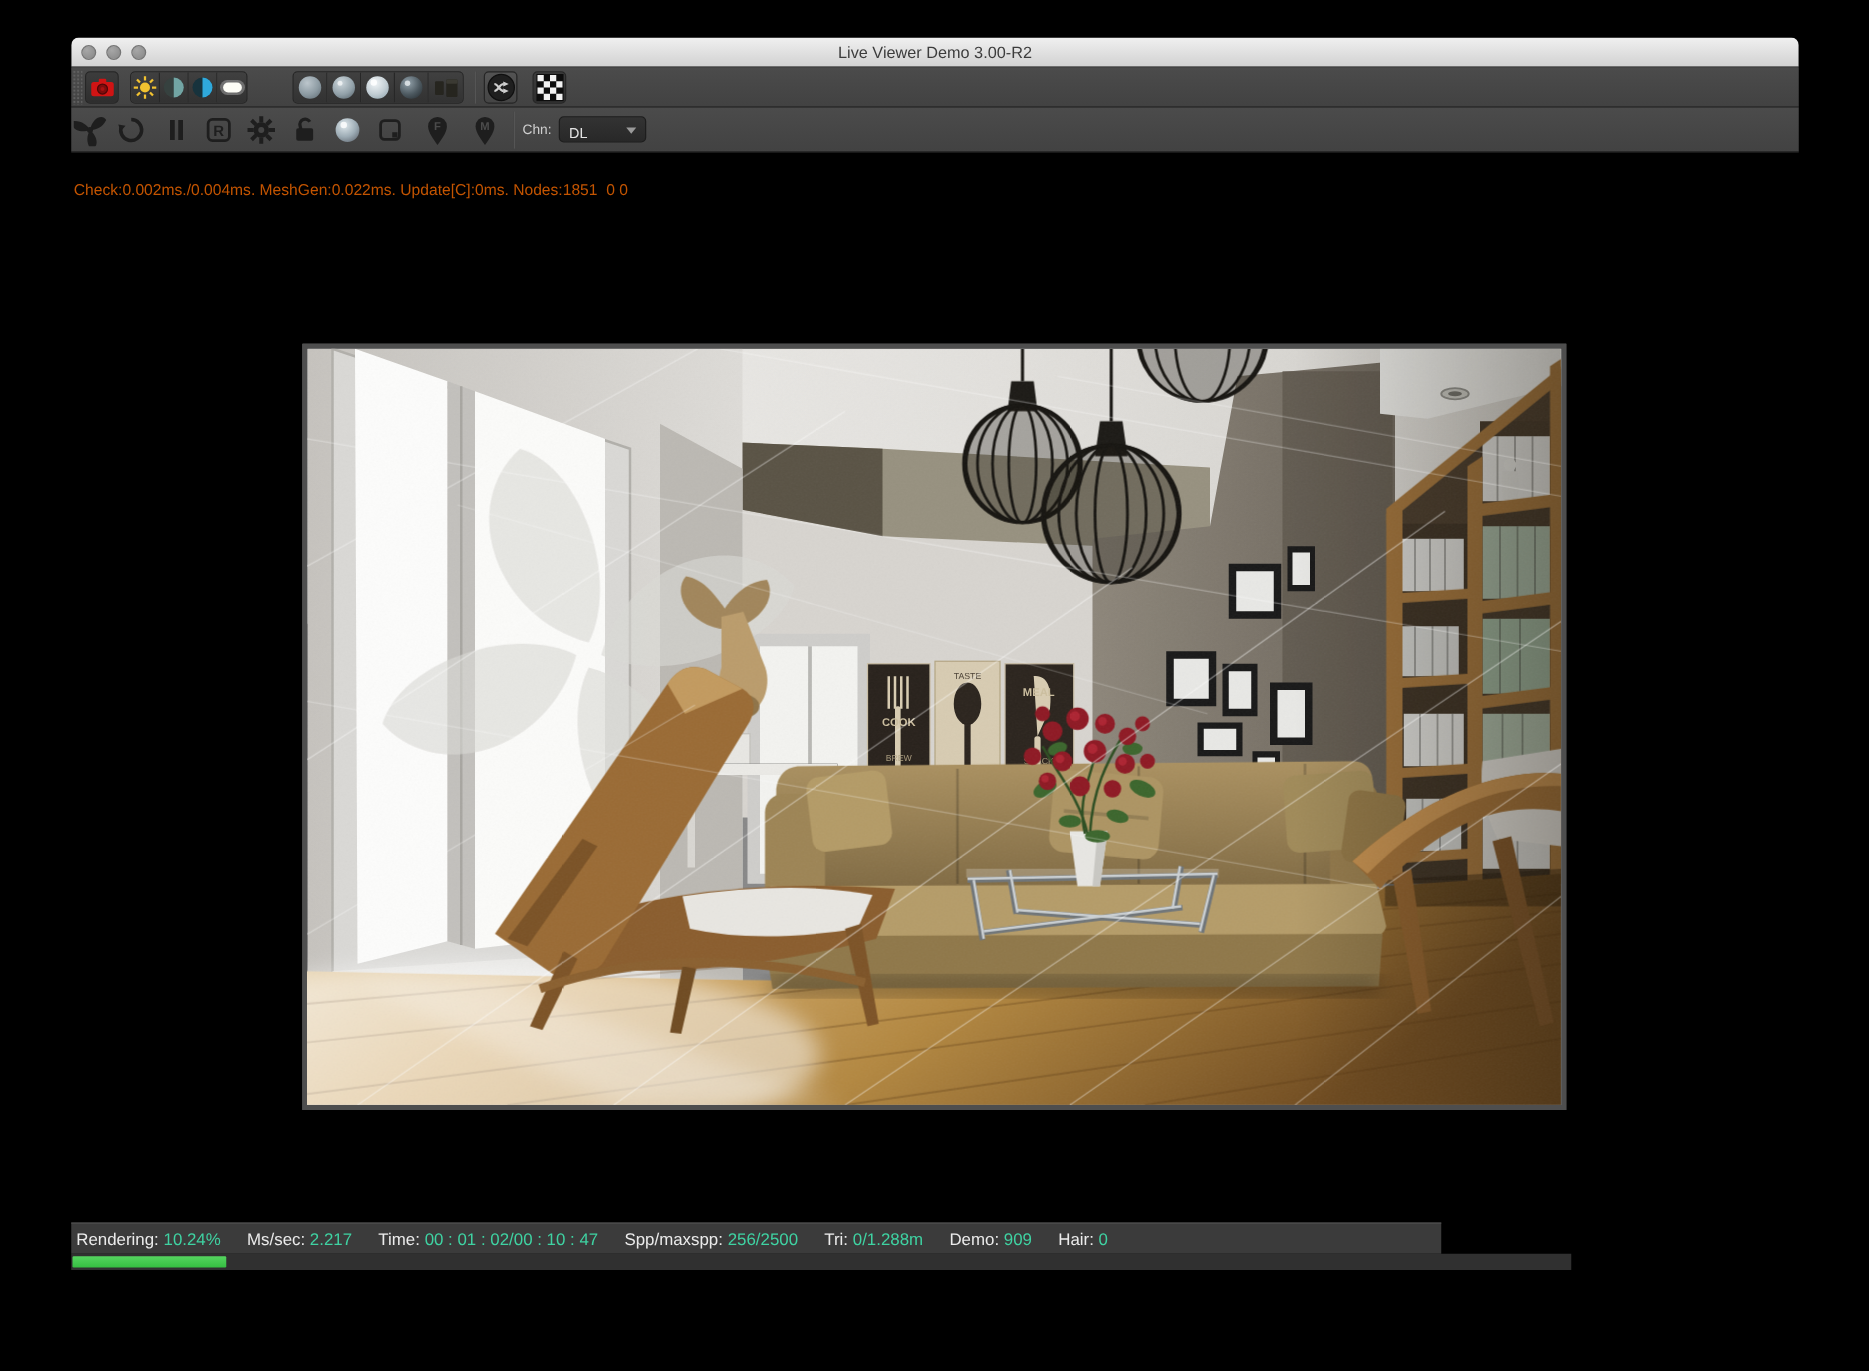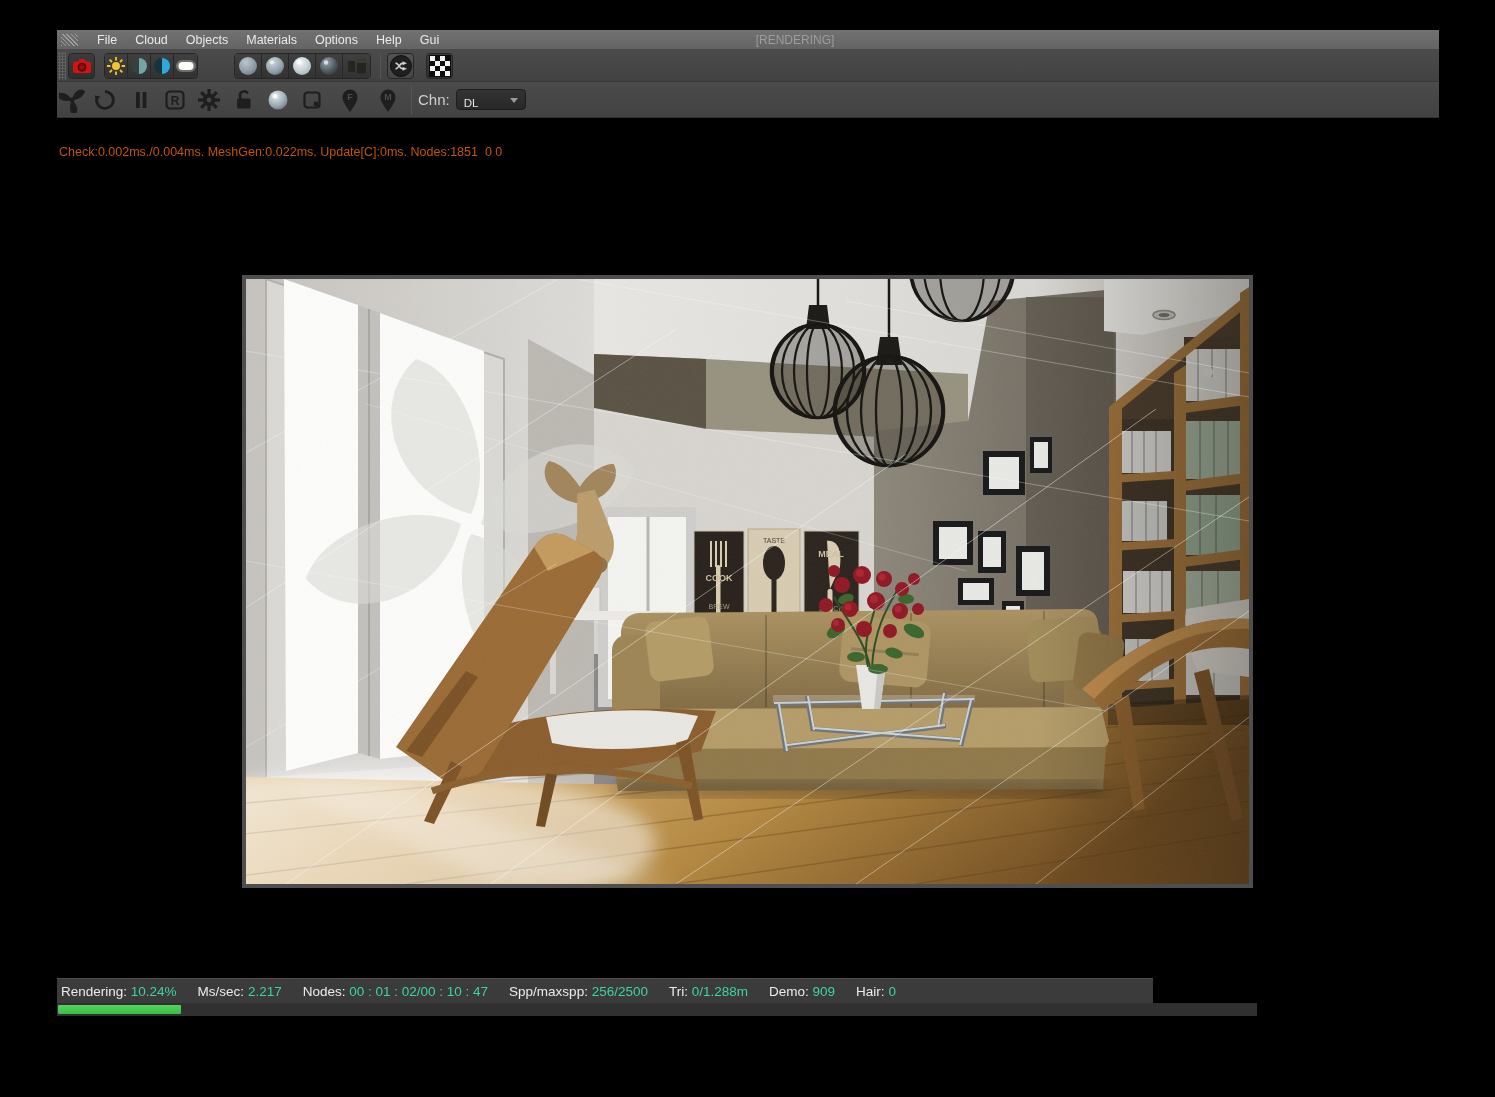--- a/index.html
+++ b/index.html
@@ -34,21 +34,21 @@
          display:flex; align-items:center; justify-content:center; }
   .btn-cam { width:27px; margin-left:2px; }
   .grp { display:flex; height:26px; border:1px solid #262626; border-radius:4px; overflow:hidden; }
   .cell { width:23px; height:24px; background:linear-gradient(#404040,#323232); border-right:1px solid #272727;
           display:flex; align-items:center; justify-content:center; }
   .cell.w27 { width:27px; }
   .cell:last-child { border-right:none; }
   .vsep { width:1px; height:26px; background:#333; border-right:1px solid #555; }
   .icon24 { display:block; }
   .tb2 .flaticon { width:26px; height:26px; display:flex; align-items:center; justify-content:center; }
-  .chn-label { color:#cfcfcf; font-size:15px; margin:0 6px 0 6px; }
+  .chn-label { color:#cfcfcf; font-size:11px; margin:0 6px 0 6px; }
   .dropdown { width:70px; height:21px; background:linear-gradient(#333333,#282828); border:1px solid #1d1d1d;
               border-radius:4px; display:flex; align-items:flex-end; padding:0 7px; position:relative; }
   .dropdown .val { color:#e4e4e4; font-size:11.5px; }
   .dropdown .caret { position:absolute; right:7px; top:8px; width:0; height:0;
                      border-left:4.5px solid transparent; border-right:4.5px solid transparent; border-top:5px solid #9a9a9a; }
 
   
   .perf { position:absolute; left:59px; top:145px; color:#c35400; font-size:12.5px; white-space:pre; }
 
   
@@ -64,32 +64,29 @@
   .sb-item .val { color:#3fd2a2; }
   .track { position:absolute; left:57px; top:1003px; width:1200px; height:13px; background:#303030; }
   .fill { height:9px; margin:2px 0 0 1px; background:linear-gradient(#55d45f,#35bf42); border-radius:1px; width:10%; }
 </style>
 </head>
 <body>
 
 <div class="stage">
 
   <div class="win">
-
-    <div class="menubar">
-      <div class="hatch"></div>
-      <span class="menu-item">File</span>
-      <span class="menu-item">Cloud</span>
-      <span class="menu-item">Objects</span>
-      <span class="menu-item">Materials</span>
-      <span class="menu-item">Options</span>
-      <span class="menu-item">Help</span>
-      <span class="menu-item">Gui</span>
-      <span class="render-flag">[RENDERING]</span>
+    <div class="titlebar">
+      <div class="lights">
+        <div class="light"></div>
+        <div class="light"></div>
+        <div class="light"></div>
+      </div>
+      <div class="title">Live Viewer Demo 3.00-R2</div>
     </div>
+
 
     <div class="toolbar tb1">
       <div class="grip"></div>
       <div class="btn btn-cam">
         <svg class="icon24" width="24" height="24">
           <rect x="9" y="5" width="6" height="4" rx="1" fill="#d01414"></rect>
           <rect x="3" y="7.5" width="18" height="11.5" rx="2" fill="#d01414"></rect>
           <circle cx="12" cy="13.2" r="4" fill="#7e0d0d" stroke="#4f0707" stroke-width="1"></circle>
           <circle cx="12" cy="13.2" r="1.6" fill="#a81212"></circle>
         </svg>
@@ -684,21 +681,21 @@
         <line x1="600" y1="22" x2="1003" y2="94" opacity="0.28"></line>
         <line x1="120" y1="125" x2="720" y2="292" opacity="0.22"></line>
       </g>
       <rect x="0" y="0" width="1003" height="605" filter="url(#noise)" opacity="0.07"></rect>
     </svg>
   </div>
 
   <div class="statusbar">
     <span class="sb-item"><span class="lbl">Rendering:</span> <span class="val">10.24%</span></span>
     <span class="sb-item"><span class="lbl">Ms/sec:</span> <span class="val">2.217</span></span>
-    <span class="sb-item"><span class="lbl">Nodes:</span> <span class="val">00 : 01 : 02/00 : 10 : 47</span></span>
+    <span class="sb-item"><span class="lbl">Time:</span> <span class="val">00 : 01 : 02/00 : 10 : 47</span></span>
     <span class="sb-item"><span class="lbl">Spp/maxspp:</span> <span class="val">256/2500</span></span>
     <span class="sb-item"><span class="lbl">Tri:</span> <span class="val">0/1.288m</span></span>
     <span class="sb-item"><span class="lbl">Demo:</span> <span class="val">909</span></span>
     <span class="sb-item"><span class="lbl">Hair:</span> <span class="val">0</span></span>
   </div>
   <div class="track">
     <div class="fill" style="width: 10.24%;"></div>
   </div>
 
 </div>

